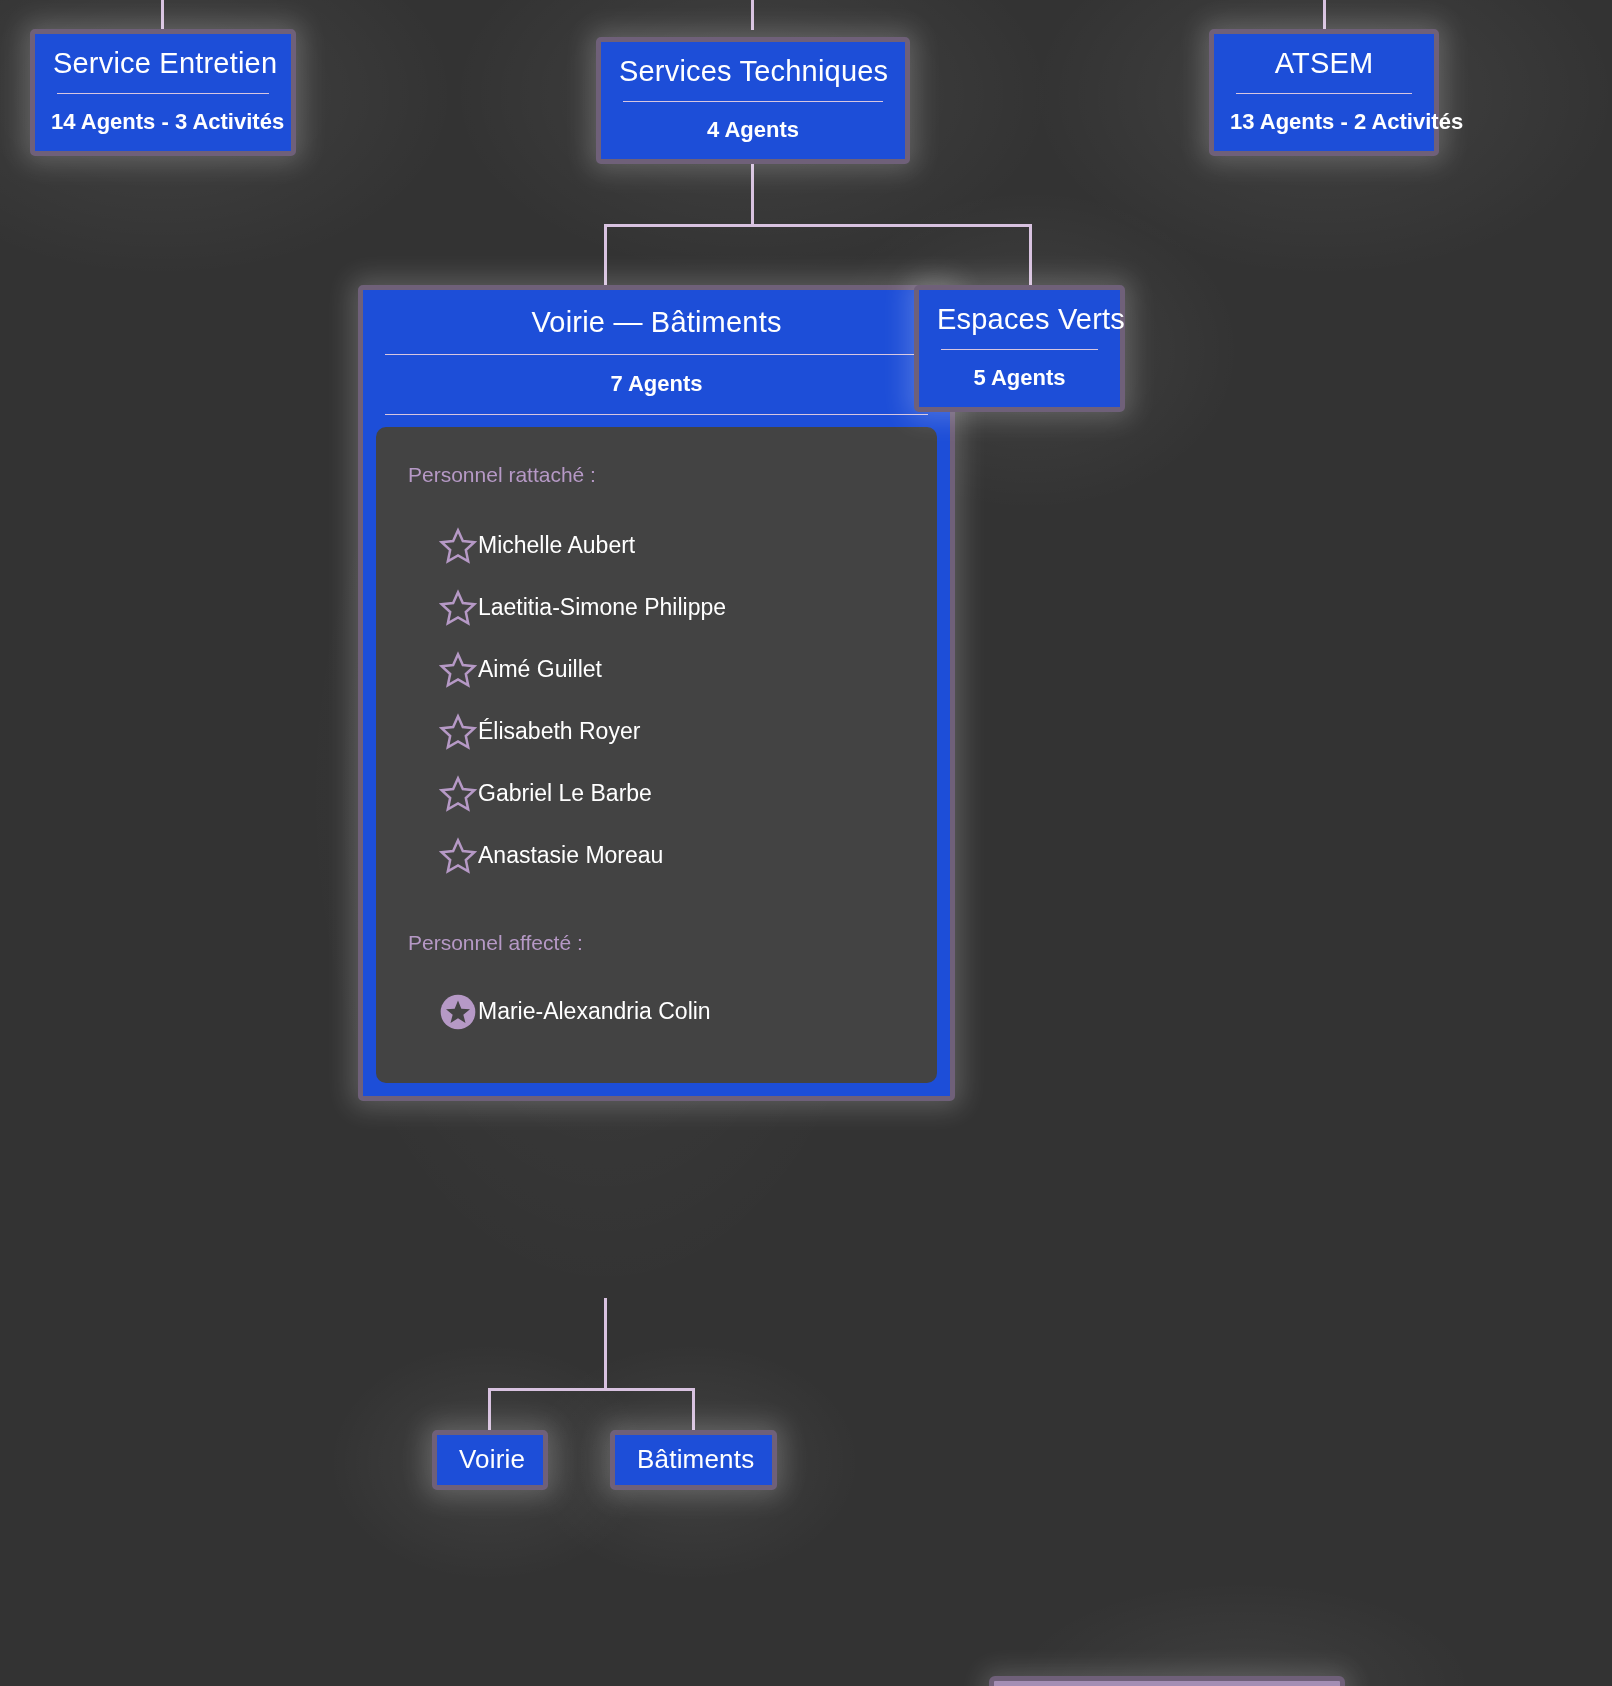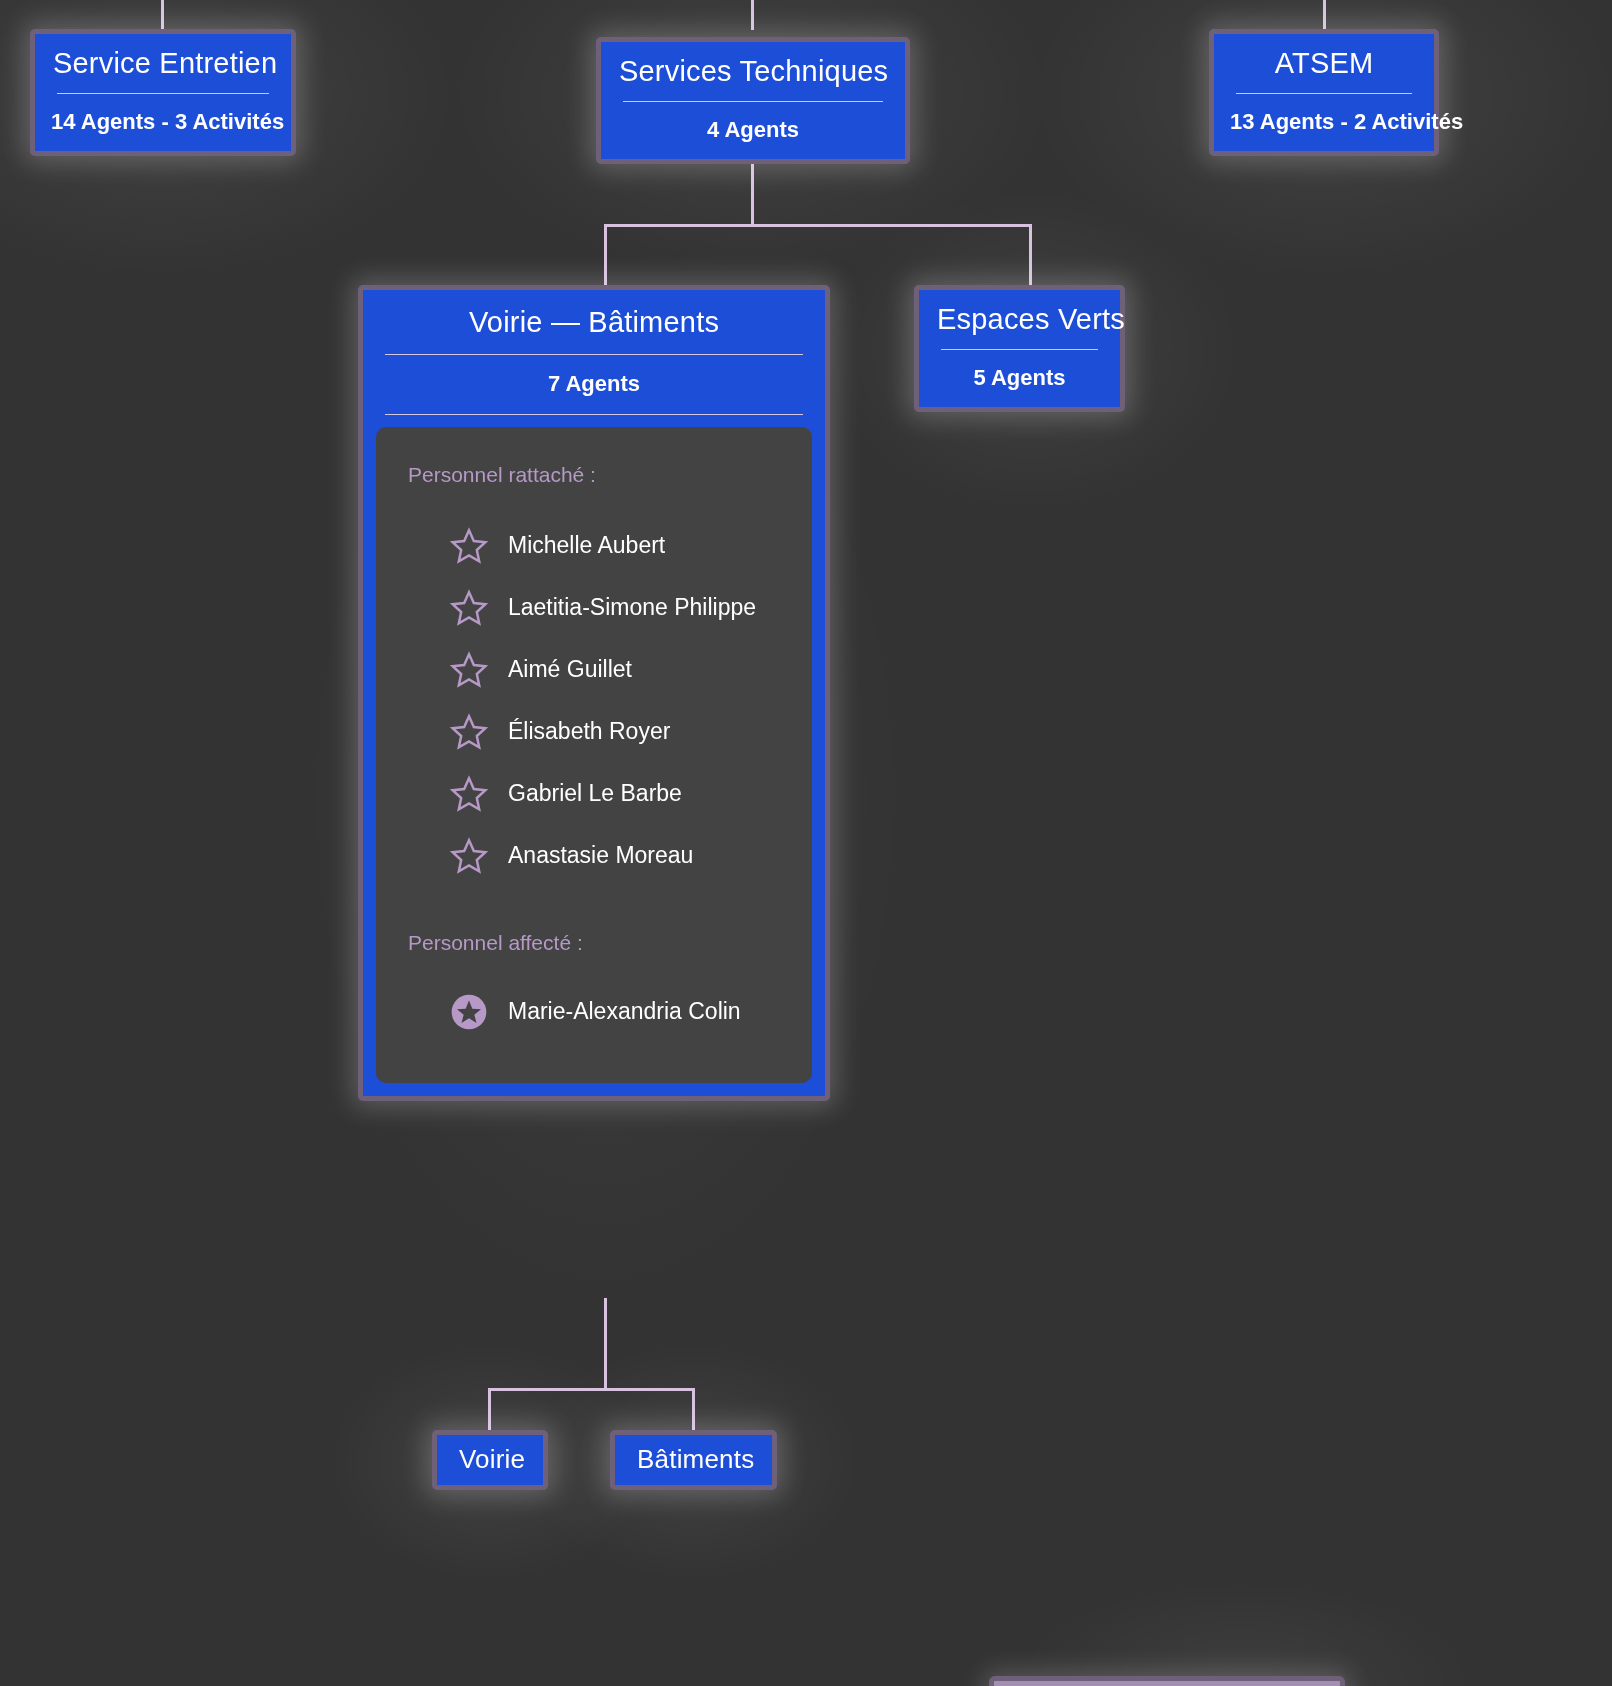--- a/index.html
+++ b/index.html
@@ -95,24 +95,22 @@
     font-size: 21px;
     padding: 0 0 0 32px;
     margin-bottom: 28px;
     white-space: nowrap;
   }
   .group-label.second { margin-top: 44px; margin-bottom: 26px; }
 
   .person-row {
     display: flex;
     align-items: center;
-    gap: 19px;
     padding: 0 0 0 62px;
     height: 62px;
-    margin-left: 11px;
   }
   .person-name {
     color: #ffffff;
     font-size: 23px;
     font-weight: 400;
     white-space: nowrap;
   }
   .star-icon { width: 40px; height: 40px; flex: 0 0 40px; display: block; }
 
   .offscreen-node {
@@ -155,21 +153,21 @@
     <div class="node-rule"></div>
     <div class="node-sub">4 Agents</div>
   </div>
 
   <div class="node" style="left:1209px; top:29px; width:230px;">
     <div class="node-title">ATSEM</div>
     <div class="node-rule"></div>
     <div class="node-sub">13 Agents - 2 Activités</div>
   </div>
 
-  <div class="node expanded" style="left:358px; top:285px; width:472px;">
+  <div class="node expanded" style="left:358px; top:285px; width:597px;">
     <div class="node-title">Voirie — Bâtiments</div>
     <div class="node-rule"></div>
     <div class="node-sub">7 Agents</div>
     <div class="node-rule"></div>
 
     <div class="detail-panel">
       <div class="group-label">Personnel rattaché :</div>
 
       <div class="person-row">
         <svg class="star-icon" viewBox="0 0 24 24">

